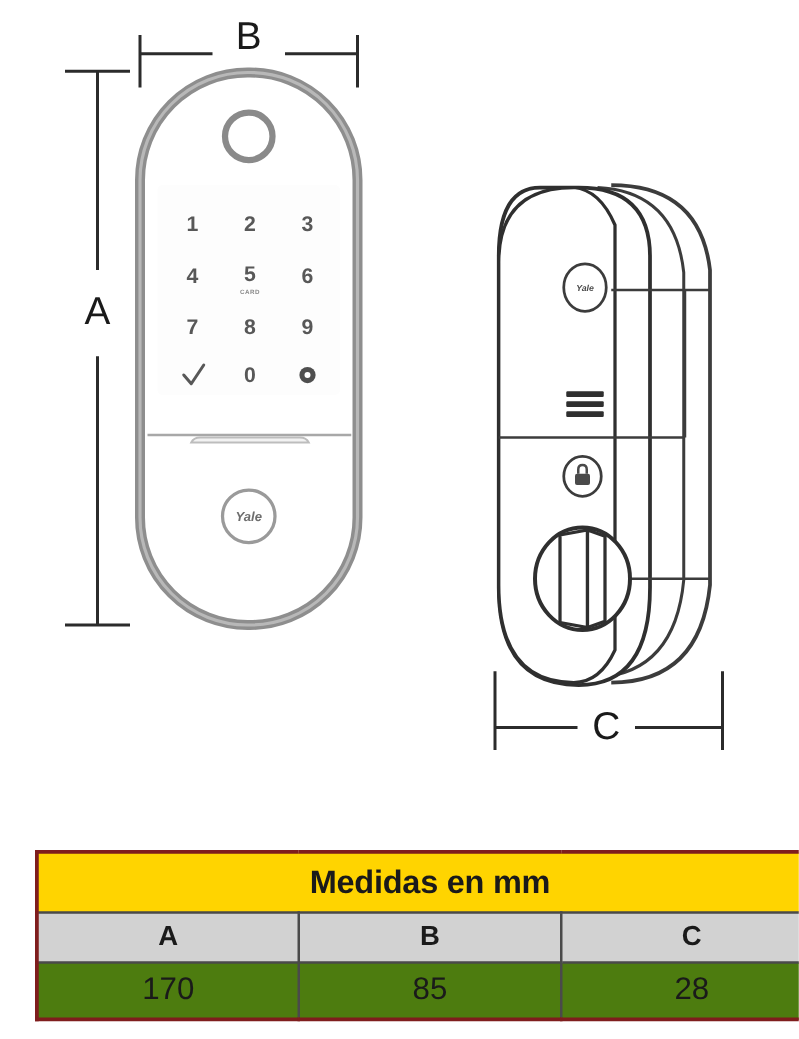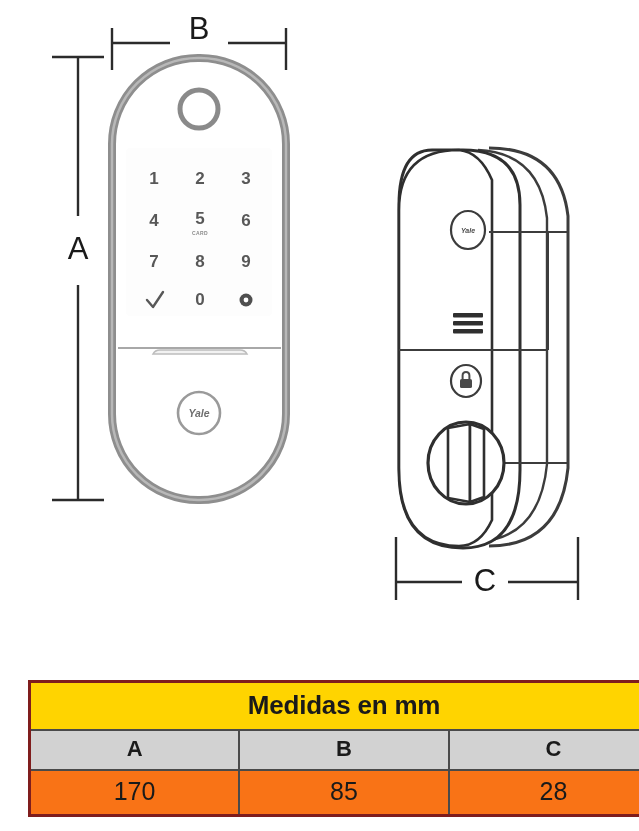--- a/index.html
+++ b/index.html
@@ -113,21 +113,21 @@
     letter-spacing: -0.2px;
   }
   td.th-col {
     background: #D2D2D2;
     font-size: 22px;
     font-weight: 700;
     height: 34px;
     padding: 1px 0 3px 0;
   }
   td.td-val {
-    background: #f97316;
+    background: #4d7c0f;
     font-size: 25px;
     font-weight: 400;
     height: 38px;
     padding: 1px 0 4px 0;
   }
 </style>
 </head>
 <body>
 
 <div id="page-root">

